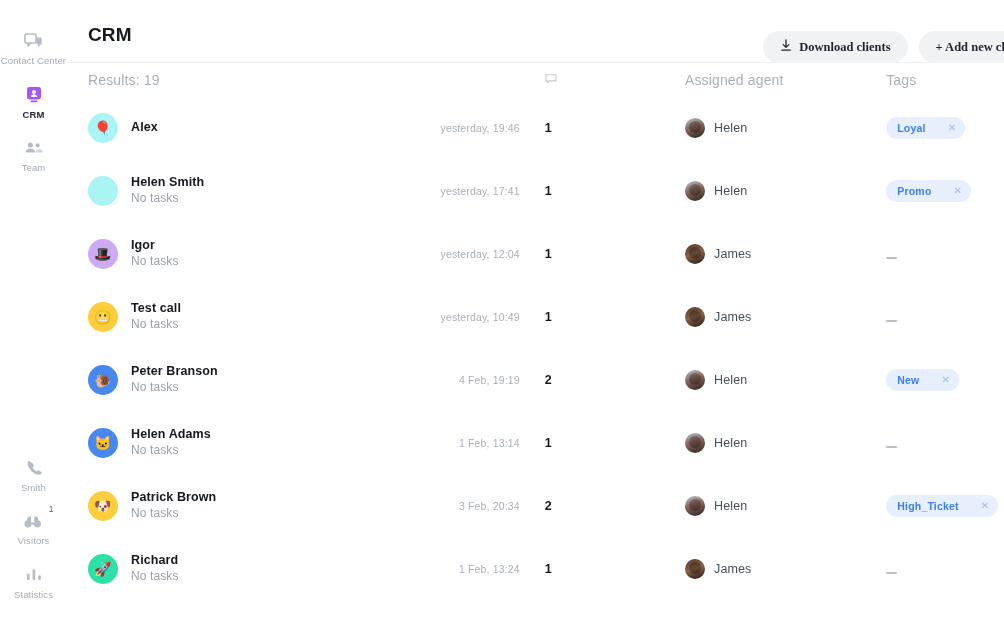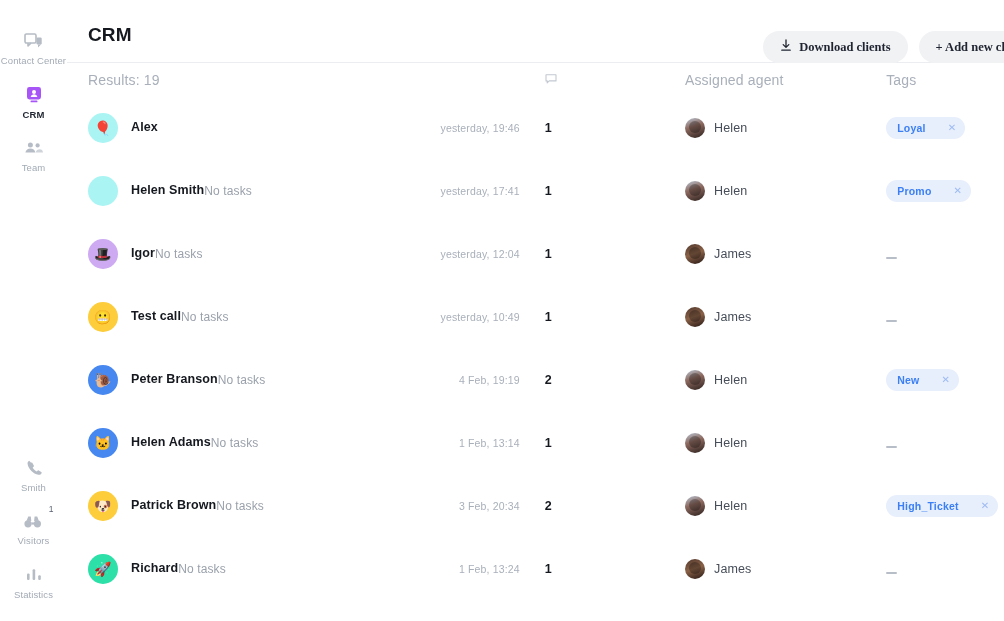--- a/index.html
+++ b/index.html
@@ -87,21 +87,21 @@
   .rows { }
   .row {
     height:63px; display:flex; align-items:center;
     padding-left:21px; cursor:pointer;
   }
   .avatar {
     width:30px; height:30px; border-radius:50%;
     display:flex; align-items:center; justify-content:center;
     font-size:14px; line-height:1; flex:none; margin-right:13px;
   }
-  .name-block { display:flex; flex-direction:row; justify-content:flex-start; }
+  .name-block { display:flex; flex-direction:column; justify-content:flex-start; }
   .cl-name { font-size:12.5px; font-weight:bold; color:#15191f; line-height:15px; letter-spacing:.1px;}
   .cl-task { font-size:12px; color:#9aa1ab; line-height:16px; letter-spacing:.1px;}
 
   .cell-date { font-size:10.5px; color:#a9b0ba; text-align:right; padding-right:0; letter-spacing:.15px;}
   .cell-msgs { font-size:12.5px; font-weight:bold; color:#15191f; padding-left:25px;}
   .cell-agent { display:flex; align-items:center; gap:9px; }
   .agent-av {
     width:20px; height:20px; border-radius:50%; flex:none;
     background:#6b5248; overflow:hidden; position:relative;
   }

